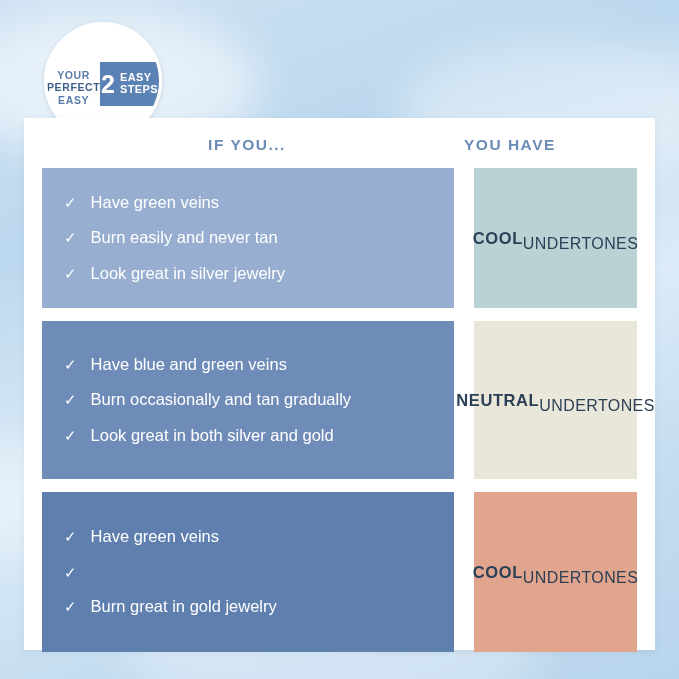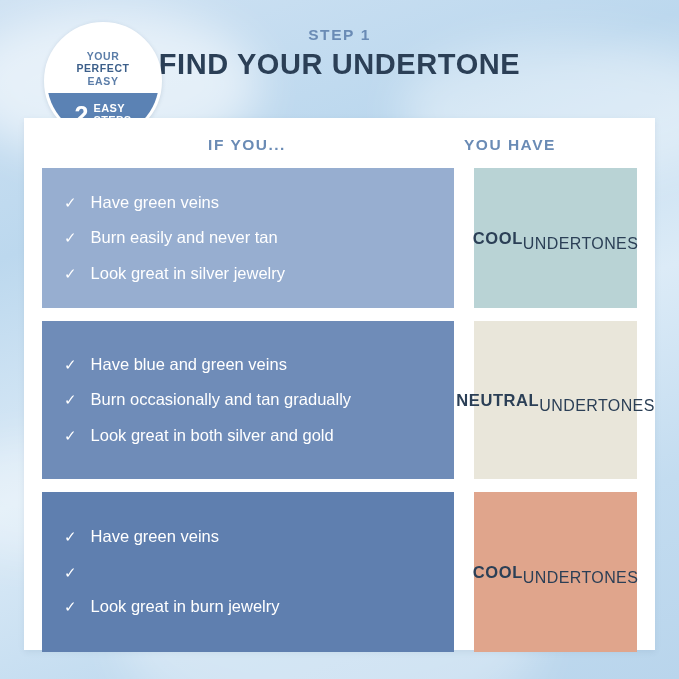--- a/index.html
+++ b/index.html
@@ -61,21 +61,20 @@
     position: absolute;
     left: 44px;
     top: 22px;
     width: 112px;
     height: 112px;
     border-radius: 50%;
     background: #ffffff;
     border: 3px solid #ffffff;
     box-shadow: 0 1px 4px rgba(60,90,120,0.18);
     display: flex;
-    flex-direction: column;
     align-items: center;
     justify-content: flex-end;
     overflow: hidden;
   }
   .badge-top {
     padding-top: 13px;
     text-align: center;
     line-height: 1.18;
   }
   .badge-top div {
@@ -204,24 +203,20 @@
 </head>
 <body>
 
 <div class="page">
 
   <div class="cloud c1"></div>
   <div class="cloud c2"></div>
   <div class="cloud c3"></div>
   <div class="cloud c4"></div>
 
-  <div class="header">
-    <div class="step-label">STEP 1</div>
-    <div class="main-title">FIND YOUR UNDERTONE</div>
-  </div>
 
   <div class="badge">
     <div class="badge-top">
       <div>YOUR</div>
       <div class="strong">PERFECT</div>
       <div>EASY</div>
     </div>
     <div class="badge-bottom" style="background: rgb(91, 130, 180);">
       <div class="badge-num">2</div>
       <div class="badge-words">
@@ -285,21 +280,21 @@
         <div class="traits" id="traits-2" style="background: rgb(95, 127, 175);">
           <div class="trait">
             <span class="check">✓</span>
             <span>Have green veins</span>
           </div>
           <div class="trait">
             <span class="check">✓</span>
           </div>
           <div class="trait">
             <span class="check">✓</span>
-            <span>Look great in burn jewelry</span>
+            <span>Burn great in gold jewelry</span>
           </div>
         </div>
         <div class="result" id="result-2" style="background: rgb(224, 165, 140);">
           <div class="result-name">COOL</div>
           <div class="result-sub">UNDERTONES</div>
         </div>
       </div>
 
     </div>
   </div>

